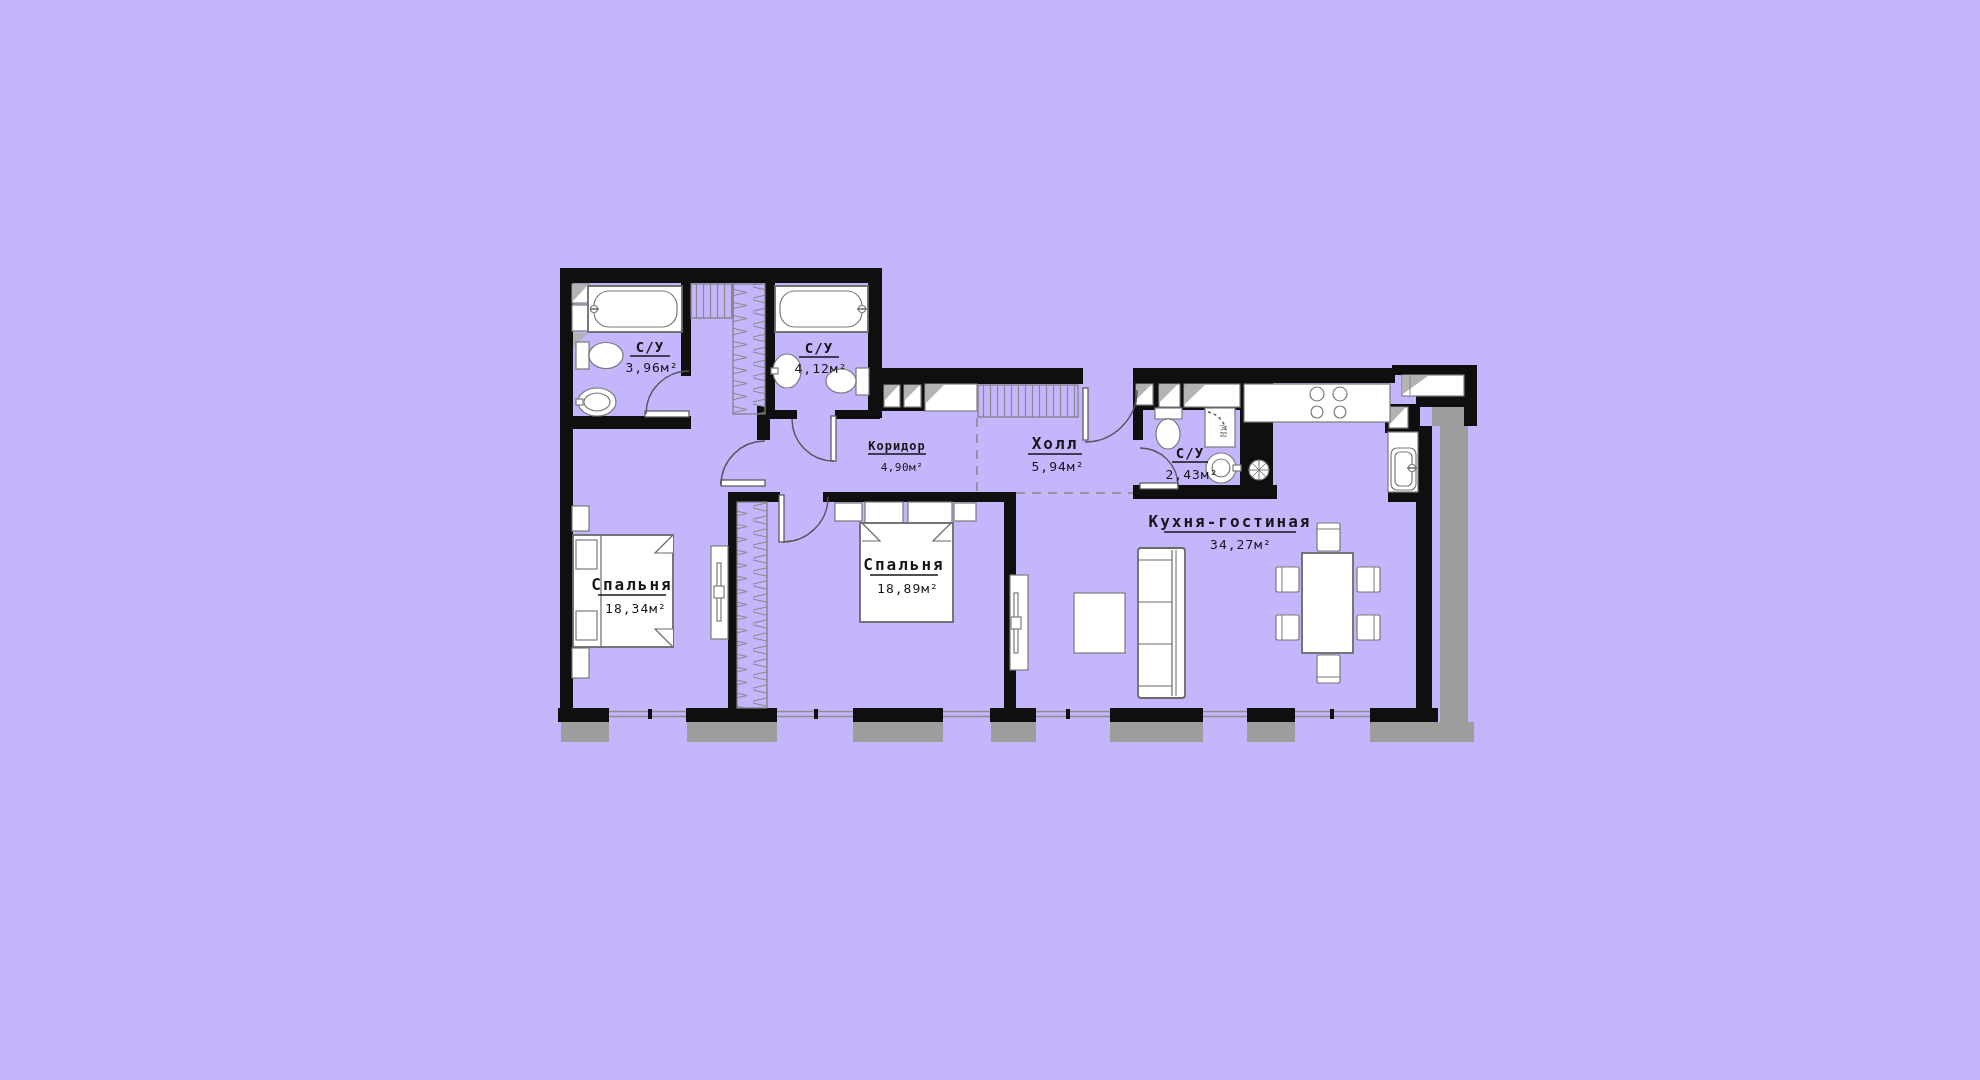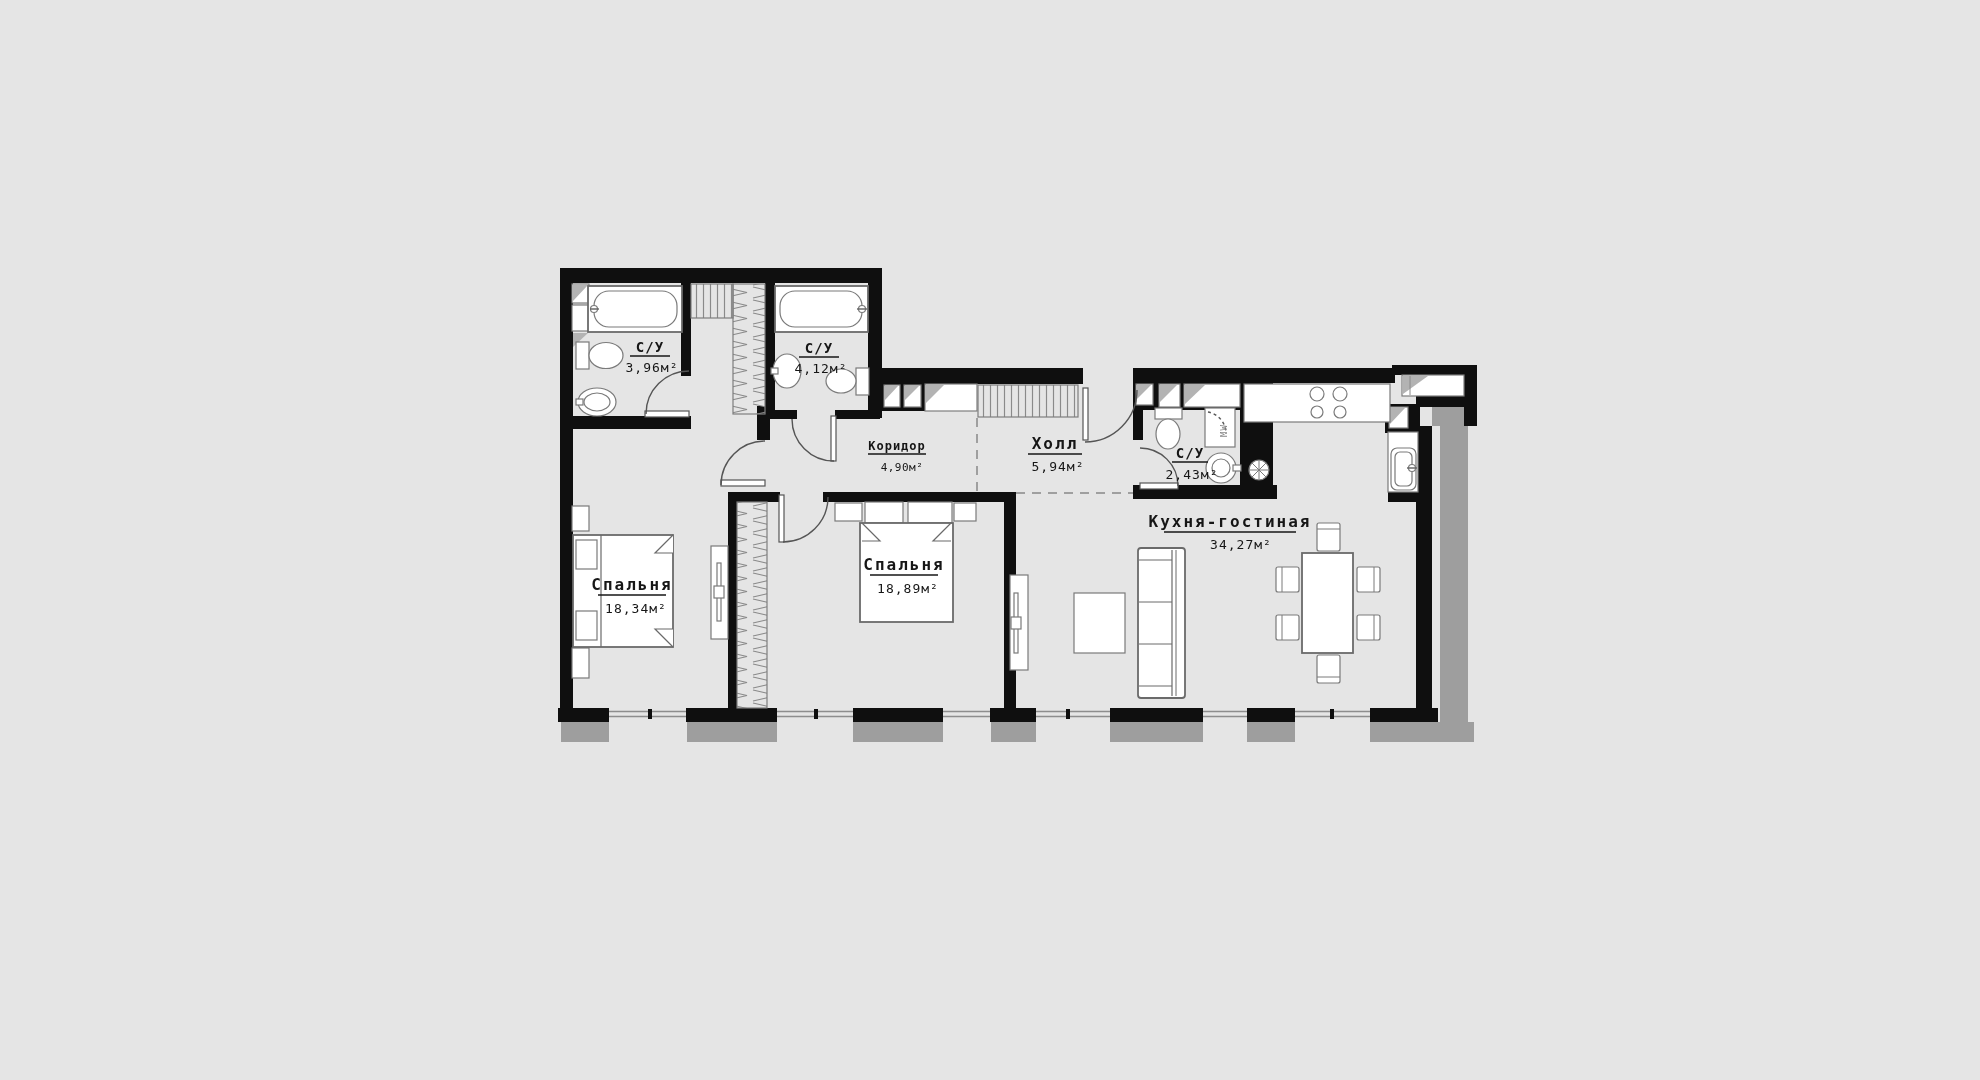--- a/index.html
+++ b/index.html
@@ -1,16 +1,16 @@
 <!DOCTYPE html>
 <html><head>
 <meta charset="utf-8">
 <style>
   html,body{margin:0;padding:0;background:#ffffff;width:1980px;height:1080px;overflow:hidden;}
-  #stage{position:relative;width:1980px;height:1080px;background:#e5e5e5;}
+  #stage{position:relative;width:1980px;height:1080px;background:#c4b5fd;}
   svg{position:absolute;left:0;top:0;}
   text{font-family:"DejaVu Sans Mono","Liberation Mono",monospace;fill:#161616;}
   .room-name{font-size:16px;letter-spacing:2px;font-weight:bold;}
   .room-name-sm{font-size:14px;letter-spacing:1px;font-weight:bold;}
   .room-name-xs{font-size:12px;letter-spacing:1px;font-weight:bold;}
   .room-area{font-size:13px;letter-spacing:1px;}
   .room-area-xs{font-size:11px;letter-spacing:0.5px;}
   .appliance-label{font-size:9px;fill:#8a8a8a;letter-spacing:1px;}
   .wall{fill:#0f0f0f;}
   .gray{fill:#9e9e9e;}

